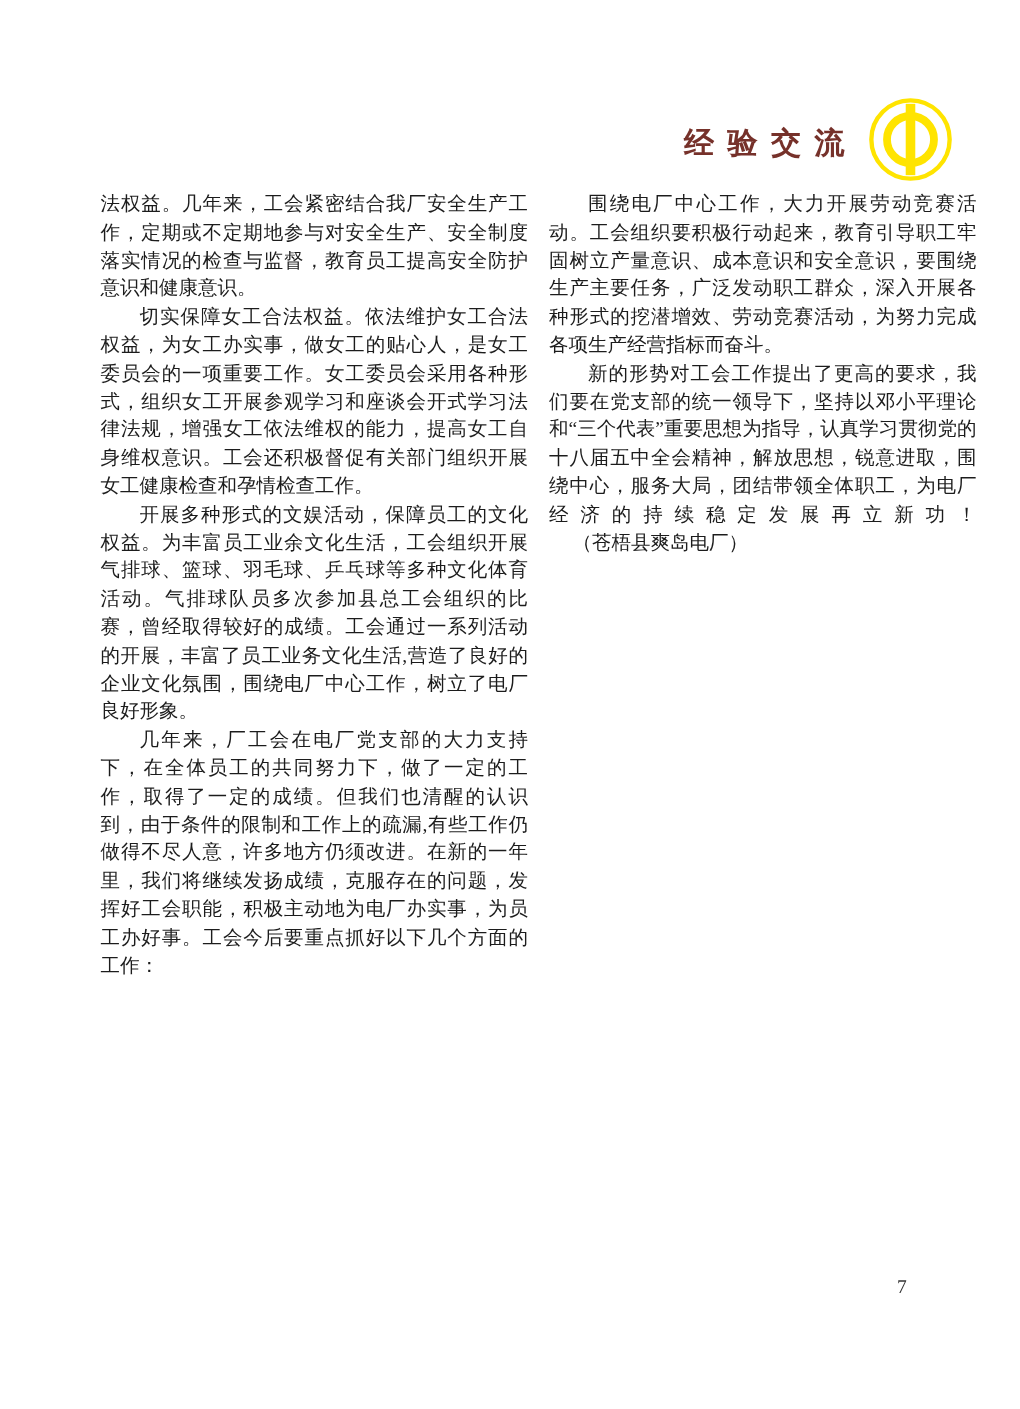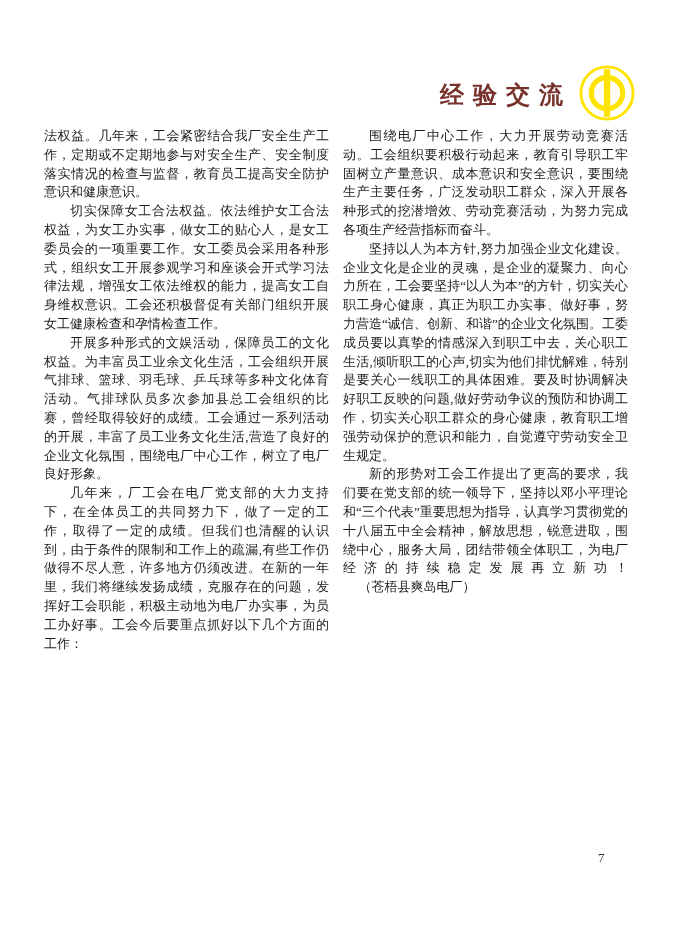--- a/index.html
+++ b/index.html
@@ -16,32 +16,32 @@
     font-family:"Liberation Serif","DejaVu Serif",serif;
   }
   .header{
     position:absolute;
     top:64px;left:0;right:44px;
     display:flex;justify-content:flex-end;align-items:center;gap:6px;
   }
   .section-title{
     font-family:"Liberation Sans","DejaVu Sans",sans-serif;
     font-weight:bold;
-    font-size:24px;
+    font-size:20px;
     letter-spacing:9px;
     color:var(--accent);
     white-space:nowrap;
     transform:translateY(2px);
   }
   .logo{display:block;width:58px;height:58px;}
   .logo circle{fill:none;stroke:var(--logo);}
   .logo rect{fill:var(--logo);}
   .columns{
     position:absolute;
-    top:127px;left:44px;
+    top:127px;left:67px;
     display:flex;gap:14px;justify-content:center;
   }
   .col{
     width:285px;
     font-size:13px;
     line-height:18.8px;
     text-align:justify;
     color:var(--ink);
   }
   .col p{margin:0;text-indent:2em;}
@@ -72,21 +72,20 @@
 
     <div class="col">
       <p class="cont">法权益。几年来，工会紧密结合我厂安全生产工作，定期或不定期地参与对安全生产、安全制度落实情况的检查与监督，教育员工提高安全防护意识和健康意识。</p>
       <p>切实保障女工合法权益。依法维护女工合法权益，为女工办实事，做女工的贴心人，是女工委员会的一项重要工作。女工委员会采用各种形式，组织女工开展参观学习和座谈会开式学习法律法规，增强女工依法维权的能力，提高女工自身维权意识。工会还积极督促有关部门组织开展女工健康检查和孕情检查工作。</p>
       <p>开展多种形式的文娱活动，保障员工的文化权益。为丰富员工业余文化生活，工会组织开展气排球、篮球、羽毛球、乒乓球等多种文化体育活动。气排球队员多次参加县总工会组织的比赛，曾经取得较好的成绩。工会通过一系列活动的开展，丰富了员工业务文化生活,营造了良好的企业文化氛围，围绕电厂中心工作，树立了电厂良好形象。</p>
       <p>几年来，厂工会在电厂党支部的大力支持下，在全体员工的共同努力下，做了一定的工作，取得了一定的成绩。但我们也清醒的认识到，由于条件的限制和工作上的疏漏,有些工作仍做得不尽人意，许多地方仍须改进。在新的一年里，我们将继续发扬成绩，克服存在的问题，发挥好工会职能，积极主动地为电厂办实事，为员工办好事。工会今后要重点抓好以下几个方面的工作：</p>
     </div>
 
     <div class="col">
       <p>围绕电厂中心工作，大力开展劳动竞赛活动。工会组织要积极行动起来，教育引导职工牢固树立产量意识、成本意识和安全意识，要围绕生产主要任务，广泛发动职工群众，深入开展各种形式的挖潜增效、劳动竞赛活动，为努力完成各项生产经营指标而奋斗。</p>
-      <p>坚持以人为本方针,努力加强企业文化建设。企业文化是企业的灵魂，是企业的凝聚力、向心力所在，工会要坚持“以人为本”的方针，切实关心职工身心健康，真正为职工办实事、做好事，努力营造“诚信、创新、和谐”的企业文化氛围。工委成员要以真挚的情感深入到职工中去，关心职工生活,倾听职工的心声,切实为他们排忧解难，特别是要关心一线职工的具体困难。要及时协调解决好职工反映的问题,做好劳动争议的预防和协调工作，切实关心职工群众的身心健康，教育职工增强劳动保护的意识和能力，自觉遵守劳动安全卫生规定。</p>
       <p><span>新的形势对工会工作提出了更高的要求，我们要在党支部的统一领导下，坚持以邓小平理论和“三个代表”重要思想为指导，认真学习贯彻党的十八届五中全会精神，解放思想，锐意进取，围绕中心，服务大局，团结带领全体职工，为电厂经济的持续稳定发展再立新功！</span><span class="attribution">（苍梧县爽岛电厂）</span></p>
     </div>
 
   </div>
 
   <div class="page-number">7</div>
 
 </div>
 
 </body></html>

